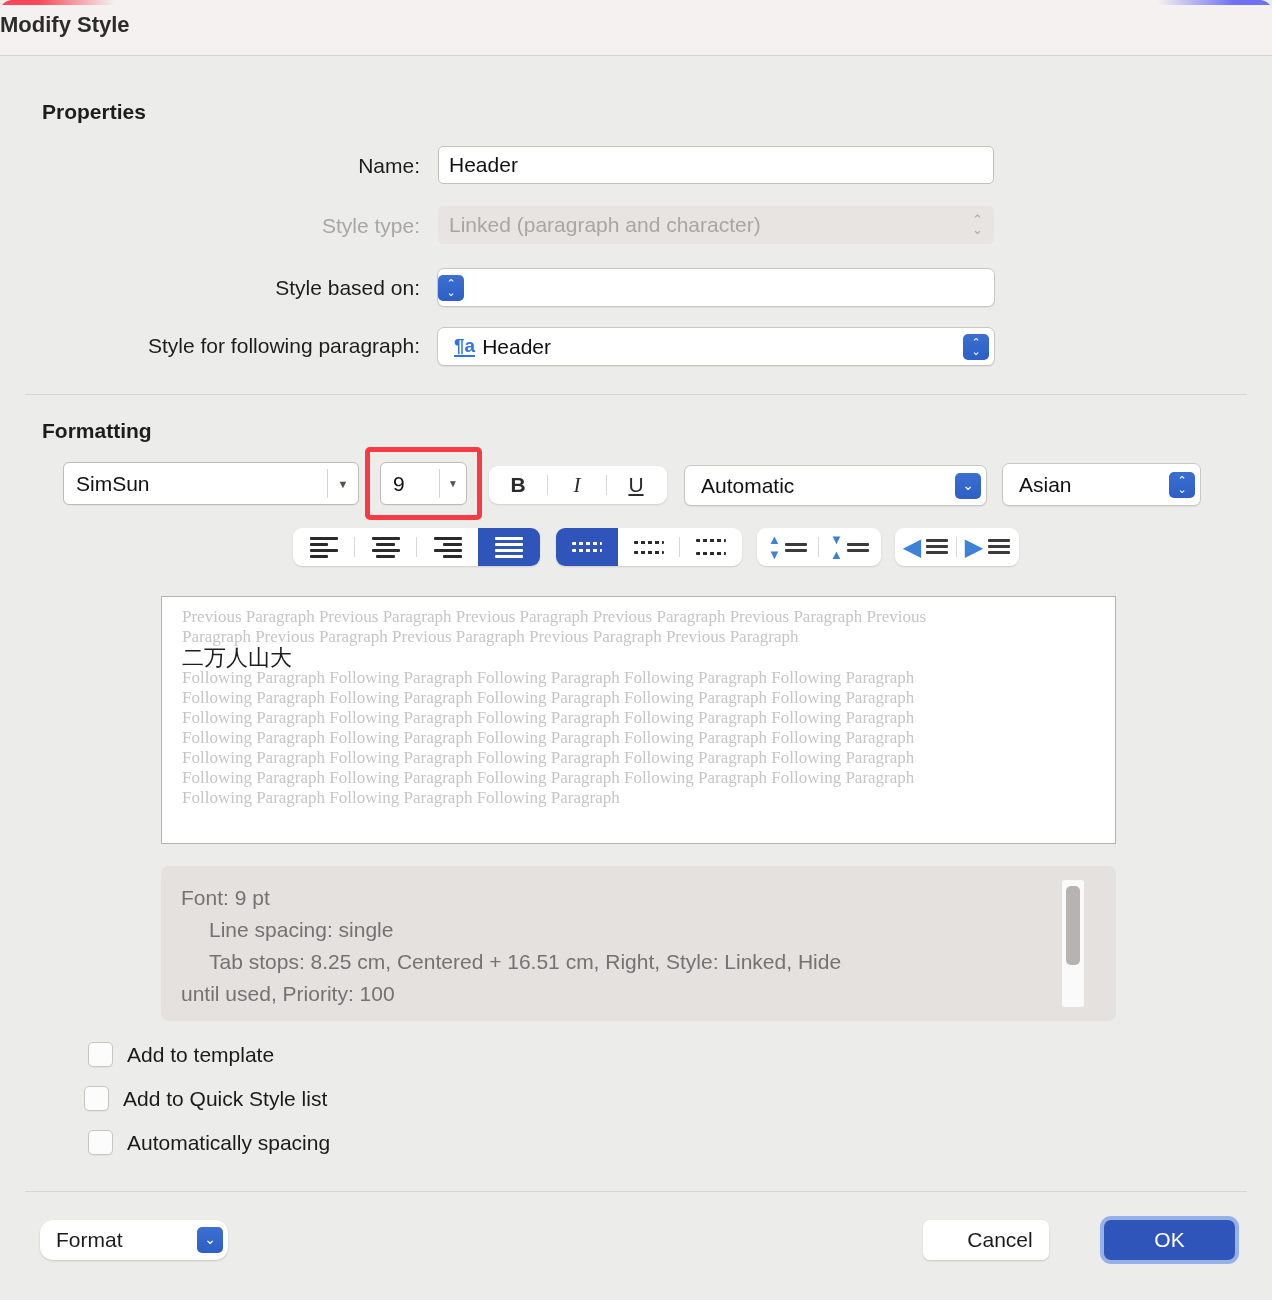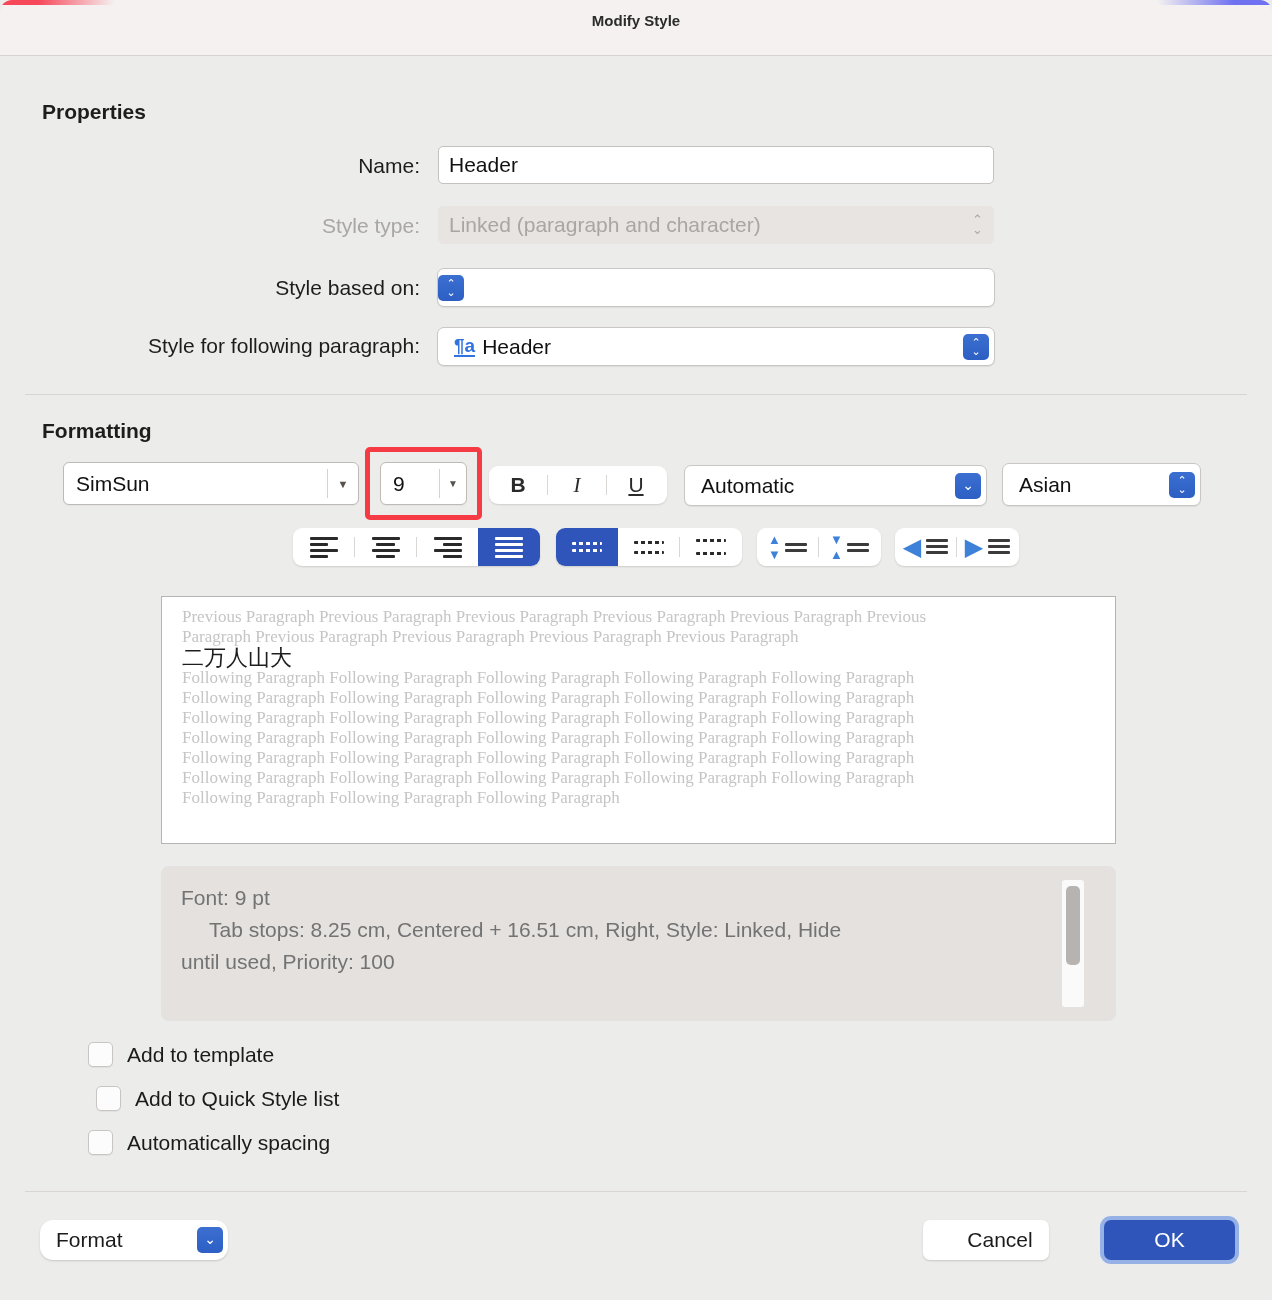--- a/index.html
+++ b/index.html
@@ -26,21 +26,21 @@
   }
   #titlebar .edge {
     position: absolute; left: 0; top: 0;
     width: 1272px; height: 5px;
     background: linear-gradient(90deg,#f6485a 0%, #f6485a 3%, rgba(246,72,90,0) 9%,
                 rgba(110,110,240,0) 91%, #6f71f0 97%, #6f71f0 100%);
     border-radius: 12px 12px 0 0;
   }
   #window-title {
     position: absolute; left: 0; top: 12px; width: 1272px;
-    text-align: center; font-size: 15px; font-weight: bold; color: #2b2b2b;
+    font-size: 22px; font-weight: bold; color: #2b2b2b;
   }
   
   .section-title {
     position: absolute; font-size: 21px; font-weight: bold; color: #1d1d1d;
   }
   .sep {
     position: absolute; left: 25px; width: 1222px; height: 1px; background: #d8d5d3;
   }
   .field-label {
     position: absolute; font-size: 21px; color: #1d1d1d;
@@ -388,31 +388,32 @@
     <div class="pline">Following Paragraph Following Paragraph Following Paragraph Following Paragraph Following Paragraph</div>
     <div class="pline">Following Paragraph Following Paragraph Following Paragraph Following Paragraph Following Paragraph</div>
     <div class="pline">Following Paragraph Following Paragraph Following Paragraph Following Paragraph Following Paragraph</div>
     <div class="pline">Following Paragraph Following Paragraph Following Paragraph Following Paragraph Following Paragraph</div>
     <div class="pline">Following Paragraph Following Paragraph Following Paragraph Following Paragraph Following Paragraph</div>
     <div class="pline">Following Paragraph Following Paragraph Following Paragraph</div>
   </div>
 
   <div id="description" style="left:161px; top:866px; width:955px; height:155px;">
     <div class="dline">Font: 9 pt</div>
+    <div class="dline ind">Line spacing:  single</div>
     <div class="dline ind">Tab stops:  8.25 cm, Centered +  16.51 cm, Right, Style: Linked, Hide</div>
     <div class="dline">until used, Priority: 100</div>
   </div>
   <div id="desc-scroll-track" style="left:1062px; top:880px; width:22px; height:127px;"></div>
   <div id="desc-scroll-thumb" style="left:1066px; top:886px; width:14px; height:79px;"></div>
 
   <div class="checkrow" style="left:88px; top:1042px;">
     <span class="checkbox"></span>
     <span class="lbl">Add to template</span>
   </div>
-  <div class="checkrow" style="left:88px; top:1086px;padding-left:8px;">
+  <div class="checkrow" style="left:76px; top:1086px;padding-left:8px;">
     <span class="checkbox"></span>
     <span class="lbl">Add to Quick Style list</span>
   </div>
   <div class="checkrow" style="left:88px; top:1130px;">
     <span class="checkbox"></span>
     <span class="lbl">Automatically spacing</span>
   </div>
 
   <div class="sep" style="top:1191px;"></div>
 

